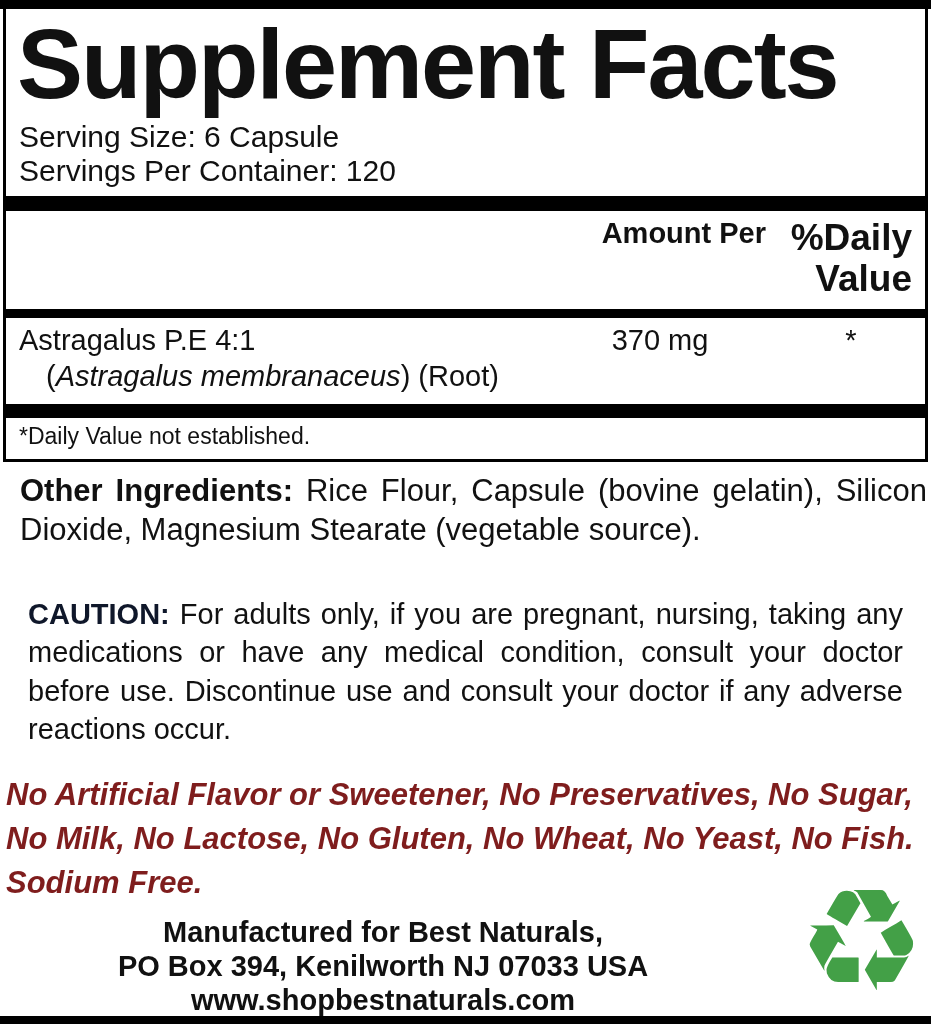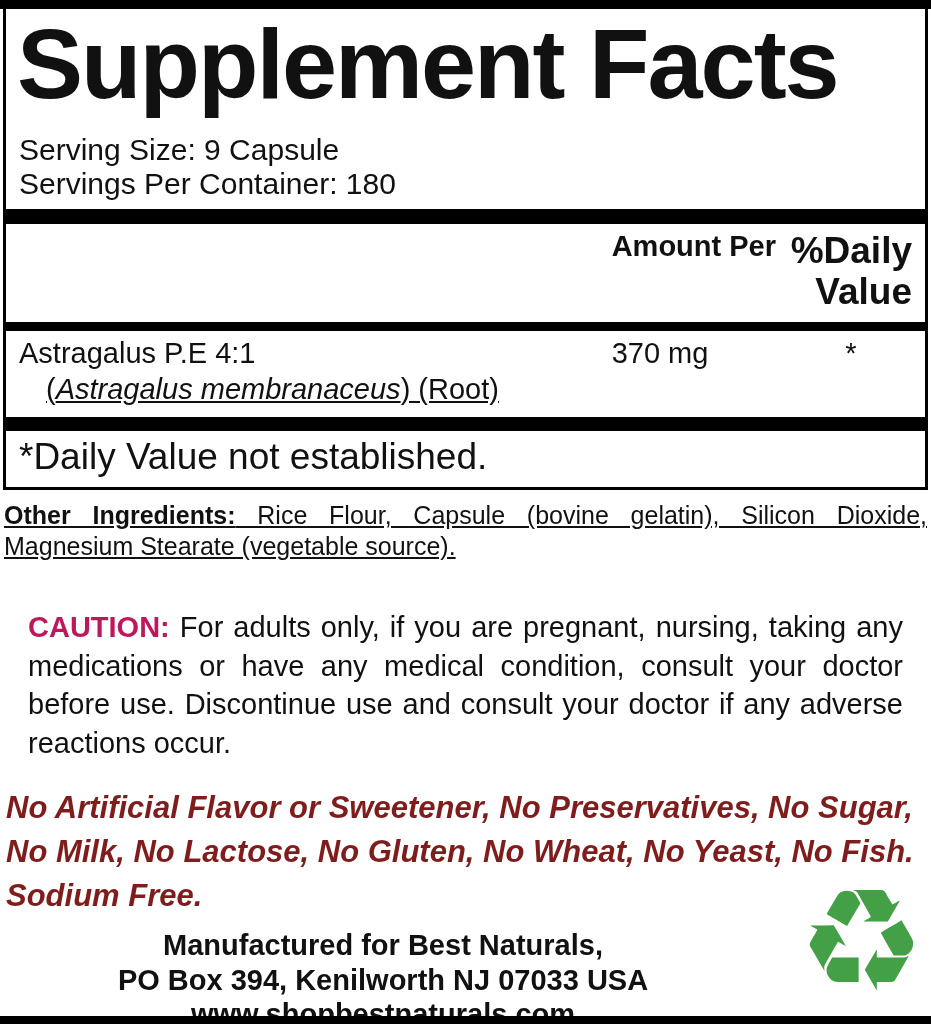--- a/index.html
+++ b/index.html
@@ -18,64 +18,63 @@
     margin: 0 3px;
     border: 3px solid #000;
     border-top: none;
     padding: 4px 13px 6px 13px;
   }
   .panel-title {
     font-size: 99px;
     font-weight: bold;
     letter-spacing: -2px;
     line-height: 0.98;
-    margin: 2px 0 21px -2px;
+    margin: 2px 0 8px -2px;
     white-space: nowrap;
   }
   .serv-line {
     font-size: 30px;
     line-height: 1.12;
   }
   .bar { background: #000; margin-left: -13px; margin-right: -13px; }
   .bar.thick  { height: 15px; margin-top: 9px; }
   .bar.medium { height: 9px;  margin-top: 4px; }
   .bar.thick2 { height: 14px; margin-top: 6px; }
   .hdr-row {
     display: flex;
     justify-content: flex-end;
-    gap: 14px;
+    gap: 24px;
     font-weight: bold;
     padding: 7px 0 5px 0;
     line-height: 1.1;
   }
   .hdr-col-amount { width: 232px; text-align: right; font-size: 29px; }
   .hdr-col-dv     { width: 122px; text-align: right; font-size: 37px; }
   .ing-row {
     display: flex;
     align-items: flex-start;
     gap: 14px;
     font-size: 29px;
     line-height: 1.24;
     padding: 5px 0 4px 0;
     justify-content: flex-end;
   }
   .ing-name-block { flex: 1; }
-  .ing-sub { padding-left: 27px; text-decoration: underline; }
+  .ing-sub { padding-left: 27px; }
   .ing-amount { width: 232px; text-align: center; }
   .ing-dv     { width: 122px; text-align: center; }
   .footnote {
-    font-size: 37px;
+    font-size: 23px;
     padding: 5px 0 3px 0;
   }
   .other-para {
-    font-size: 25px;
+    font-size: 31px;
     line-height: 1.23;
     text-align: justify;
-    margin: 10px 4px 0 4px;
-    text-decoration: underline;
+    margin: 10px 4px 0 20px;
   }
   .other-lead { font-weight: bold; }
   .caution-para {
     font-size: 29px;
     line-height: 1.33;
     text-align: justify;
     margin: 46px 28px 0 28px;
   }
   .caution-lead { font-weight: bold; }
   .claims-para {
@@ -108,22 +107,22 @@
 </style>
 </head>
 <body>
 
 <div class="page">
 
   <div class="top-bar"></div>
 
   <div class="facts-box">
     <div class="panel-title">Supplement Facts</div>
-    <div class="serv-line">Serving Size: 9 Capsule</div>
-    <div class="serv-line">Servings Per Container: 180</div>
+    <div class="serv-line">Serving Size: 6 Capsule</div>
+    <div class="serv-line">Servings Per Container: 120</div>
 
     <div class="bar thick"></div>
 
     <div class="hdr-row">
       <div class="hdr-col-amount">
         <div>Amount Per</div>
       </div>
       <div class="hdr-col-dv">
         <div>%Daily</div>
         <div>Value</div>
@@ -141,21 +140,21 @@
       <div class="ing-dv">*</div>
     </div>
 
     <div class="bar thick2"></div>
 
     <div class="footnote">*Daily Value not established.</div>
   </div>
 
   <p class="other-para"><span class="other-lead">Other Ingredients:</span><span> Rice Flour, Capsule (bovine gelatin), Silicon Dioxide, Magnesium Stearate (vegetable source).</span></p>
 
-  <p class="caution-para"><span class="caution-lead" id="caution-lead" style="color: #be185d;">CAUTION:</span><span> For adults only, if you are pregnant, nursing, taking any medications or have any medical condition, consult your doctor before use. Discontinue use and consult your doctor if any adverse reactions occur.</span></p>
+  <p class="caution-para"><span class="caution-lead" id="caution-lead" style="color: #0f172a;">CAUTION:</span><span> For adults only, if you are pregnant, nursing, taking any medications or have any medical condition, consult your doctor before use. Discontinue use and consult your doctor if any adverse reactions occur.</span></p>
 
   <p class="claims-para" id="claims" style="color: #7f1d1d;">No Artificial Flavor or Sweetener, No Preservatives, No Sugar, No Milk, No Lactose, No Gluten, No Wheat, No Yeast, No Fish. Sodium Free.</p>
 
   <div class="footer-block">
     <div>Manufactured for Best Naturals,</div>
     <div>PO Box 394, Kenilworth NJ 07033 USA</div>
     <div>www.shopbestnaturals.com</div>
 
   </div>
 

